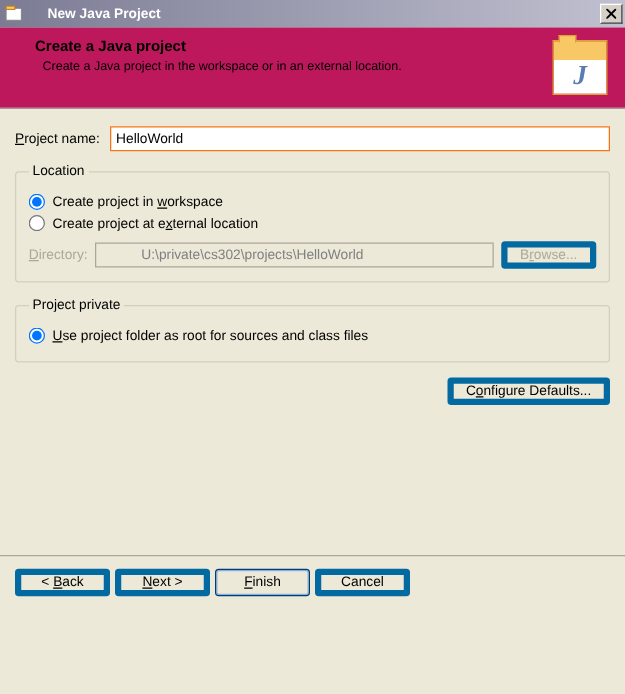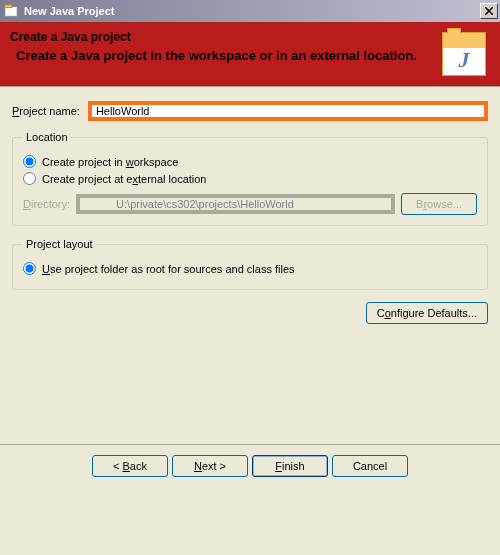--- a/index.html
+++ b/index.html
@@ -13,45 +13,45 @@
     }
     .titlebar {
       background: linear-gradient(to right, #7b7b94, #c0c0d0);
       color: white;
       height: 22px;
       display: flex;
       align-items: center;
       padding: 0 2px 0 4px;
       justify-content: space-between;
     }
-    .titlebar-left { display: flex; align-items: center; gap: 6px; }
+    .titlebar-left { display: flex; align-items: center; gap: 20px; }
     .titlebar-icon { width: 14px; height: 14px; }
     .titlebar-title { font-weight: bold; font-size: 11px; }
     .close-btn {
       width: 18px; height: 16px;
       background: #d4d0c8;
       border: 1px solid #fff;
       border-right-color: #404040;
       border-bottom-color: #404040;
       display: flex; align-items: center; justify-content: center;
       font-family: Arial;
       font-size: 10px;
       font-weight: bold;
       cursor: default;
     }
     .header-panel {
-      background: #b91c1c;
-      padding: 8px 10px 10px 10px;
+      background: #be185d;
+      padding: 8px 10px 10px 28px;
       display: flex;
       justify-content: space-between;
       align-items: flex-start;
       border-bottom: 1px solid #aca899;
     }
     .header-title { font-weight: bold; font-size: 12px; margin-bottom: 4px; }
-    .header-desc { font-size: 13px; color: #000; margin-left: 6px; font-weight: bold; }
+    .header-desc { font-size: 10px; color: #000; margin-left: 6px; }
     .header-icon {
       width: 44px; height: 44px;
       background: linear-gradient(to bottom, #f9c866 0%, #f9c866 35%, #fff 35%, #fff 100%);
       border: 1px solid #e0a030;
       position: relative;
       margin-top: 2px;
       margin-right: 4px;
     }
     .header-icon::before {
       content: "";
@@ -74,21 +74,21 @@
     }
     .content {
       padding: 14px 12px 8px 12px;
     }
     .row { display: flex; align-items: center; margin-bottom: 10px; gap: 8px; border-radius: 10px; }
     .label { font-size: 11px; }
     .underline { text-decoration: underline; }
     .text-input {
       flex: 1;
       height: 20px;
-      border: 4px solid #f97316;
+      border: 1px solid #f97316;
       padding: 2px 4px;
       font-family: Tahoma, Arial, sans-serif;
       font-size: 11px;
       background: #fff;
     }
     .text-input.disabled { background: #ece9d8; color: #808080; border-color:#aca899;padding-left:36px;}
     fieldset {
       border: 1px solid #d0d0bf;
       border-radius: 3px;
       padding: 8px 10px 10px 10px;
@@ -97,38 +97,38 @@
     legend { font-size: 11px; padding: 0 3px; color: #0046d5; }
     legend { color: #000; }
     .radio-row { display: flex; align-items: center; gap: 6px; margin: 4px 0; }
     .radio-row input[type="radio"] { width: 13px; height: 13px; }
     .dir-row { display: flex; align-items: center; gap: 6px; margin-top: 8px; }
     .dir-label { color: #aca899; font-size: 11px; }
     .btn {
       height: 22px;
       min-width: 76px;
       background: #ece9d8;
-      border: 1px solid #0369a1;
+      border: 5px solid #0369a1;
       border-radius: 3px;
       font-family: Tahoma, Arial, sans-serif;
       font-size: 11px;
       padding: 0 10px;
       cursor: default;
     }
     .btn:disabled { color: #aca899; }
     .config-row { display: flex; justify-content: flex-end; margin-top: 0; }
     .config-row .btn { min-width: 120px; }
     .separator {
       border: none;
       border-top: 1px solid #aca899;
       margin-top: 112px;
     }
     .button-bar {
       display: flex;
-      justify-content: center;
+      justify-content: flex-start;
       gap: 4px;
       padding: 10px 12px;
     }
     .button-bar .btn { min-width: 76px; }
     .btn.default { border: 1px solid #003c74; box-shadow: inset 0 0 0 1px #88b0e0; }
   </style>
 </head>
 <body>
 
 <div class="titlebar">
@@ -174,21 +174,21 @@
       <span class="label"><span>Create project at e</span><span class="underline">x</span><span>ternal location</span></span>
     </div>
     <div class="dir-row">
       <span class="dir-label"><span class="underline">D</span><span>irectory:</span></span>
       <input type="text" class="text-input disabled" disabled="" value="U:\private\cs302\projects\HelloWorld" style="">
       <button class="btn" disabled=""><span>B</span><span class="underline">r</span><span>owse...</span></button>
     </div>
   </fieldset>
 
   <fieldset>
-    <legend>Project layout</legend>
+    <legend>Project private</legend>
     <div class="radio-row">
       <input type="radio" name="layout" checked="" style="">
       <span class="label"><span class="underline">U</span><span>se project folder as root for sources and class files</span></span>
     </div>
   </fieldset>
 
   <div class="config-row">
     <button class="btn"><span>C</span><span class="underline">o</span><span>nfigure Defaults...</span></button>
   </div>
 

